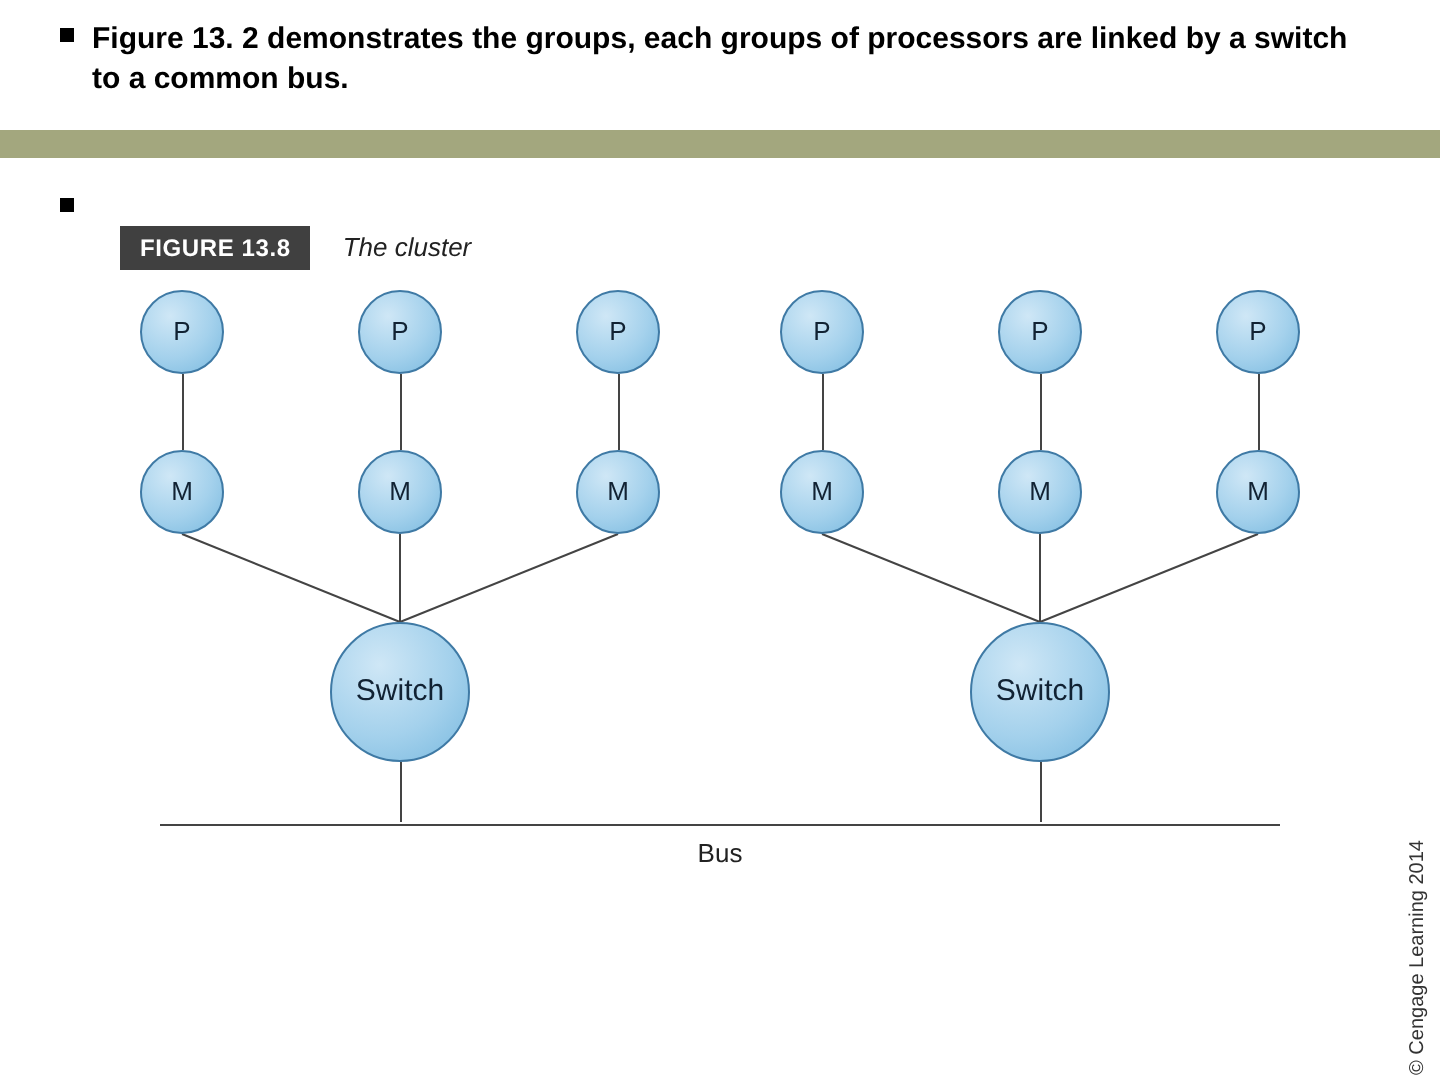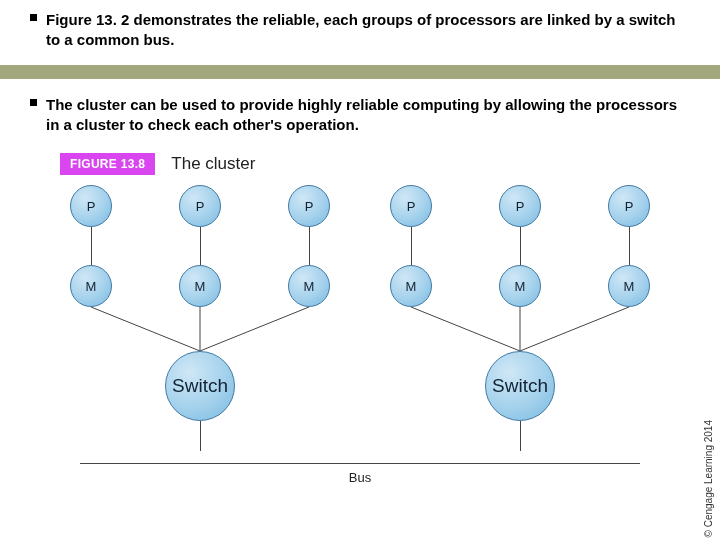--- a/index.html
+++ b/index.html
@@ -37,31 +37,32 @@
   .figure-wrap {
     padding: 8px 60px 0 60px;
     position: relative;
   }
   .fig-head {
     display: flex;
     align-items: center;
     margin-bottom: 10px;
   }
   .fig-tag {
-    background: #d946ef;
+    background: #404040;
     color: #fff;
     font-weight: bold;
     font-size: 12px;
     padding: 4px 10px;
     margin-right: 16px;
     letter-spacing: 0.3px;
   }
   .fig-title {
-    font-size: 17px;
+    font-size: 13px;
     color: #222;
+    font-style: italic;
   }
   .clusters-row {
     display: flex;
     justify-content: space-between;
     padding: 0 10px;
   }
   .cluster {
     width: 260px;
     position: relative;
     display: flex;
@@ -89,21 +90,21 @@
   }
   .switch {
     width: 70px;
     height: 70px;
     border-radius: 50%;
     background: radial-gradient(circle at 35% 30%, #cfe7f6 0%, #a4d1ec 55%, #79b9df 100%);
     border: 1px solid #3f7aa5;
     display: flex;
     align-items: center;
     justify-content: center;
-    font-size: 19px;
+    font-size: 15px;
     color: #123;
     position: relative;
     z-index: 2;
   }
   .vlines {
     display: flex;
     justify-content: space-between;
     width: 100%;
     height: 38px;
   }
@@ -129,21 +130,21 @@
     width: 100%;
     height: 100%;
     overflow: visible;
   }
   .drop {
     width: 1px;
     height: 30px;
     background: #444;
   }
   .bus-area {
-    margin-top: 12px;
+    margin-top: 1px;
     padding: 0 10px;
     position: relative;
   }
   .bus-bar {
     border-top: 1px solid #444;
     margin: 0 10px;
   }
   .bus-label {
     text-align: center;
     font-size: 13px;
@@ -160,31 +161,28 @@
     color: #333;
     white-space: nowrap;
   }
 </style>
 </head>
 <body>
 
 <div class="bullet-block">
   <div class="square"></div>
   <p>
-    <span>Figure 13. 2 demonstrates the </span><span>reliable</span><span>, each </span><span>groups of processors are linked by a switch to a common bus.</span>
+    <span>Figure 13. 2 demonstrates the </span><span>groups</span><span>, each </span><span>groups of processors are linked by a switch to a common bus.</span>
   </p>
 </div>
 
 <div class="divider"></div>
 
 <div class="bullet-block">
   <div class="square"></div>
-  <p>
-    <span>The cluster can be used to </span><span>provide highly reliable computing by allowing the processors in a cluster to check each other's operation.</span>
-  </p>
 </div>
 
 <div class="figure-wrap">
 
   <div class="fig-head">
     <div class="fig-tag">FIGURE 13.8</div>
     <div class="fig-title">The cluster</div>
   </div>
 
   <div class="clusters-row">

